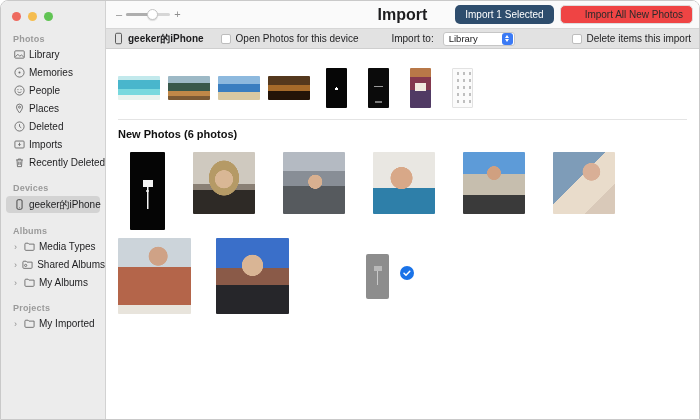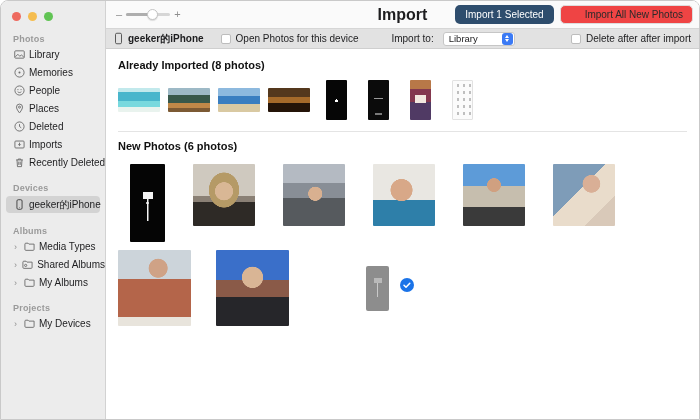--- a/index.html
+++ b/index.html
@@ -188,21 +188,21 @@
       </div>
     </div>
 
     <div class="side-section">
       <div class="side-title">Projects</div>
       <div class="side-item">
         <span class="chev">›</span>
         <svg class="icon-gray" width="11" height="11" viewBox="0 0 12 12">
             <path d="M1 3.4c0-.6.4-1 1-1h2.4l1 1H11v5.8c0 .6-.4 1-1 1H2c-.6 0-1-.4-1-1V3.4z"></path>
           </svg>
-        <span>My Devices</span>
+        <span>My Imported</span>
       </div>
     </div>
   </div>
 
   <div class="main">
 
     <div class="topbar">
       <div class="zoomslider">
         <span class="zs-sign">–</span>
         <span class="zs-track">
@@ -228,26 +228,25 @@
       <span class="importto">Import to:</span>
       <span class="select">
         <span>Library</span>
         <span class="stepper">
             <i class="up"></i>
             <i class="dn"></i>
           </span>
       </span>
       <span class="spacer"></span>
       <span class="checkbox"></span>
-      <span>Delete after after import</span>
+      <span>Delete items this import</span>
     </div>
 
     <div class="content">
 
-      <div class="sec-header">Already Imported (8 photos)</div>
       <div class="strip">
         <div class="thumb t-land p-wave"></div>
         <div class="thumb t-land p-palm"></div>
         <div class="thumb t-land p-bluesea"></div>
         <div class="thumb t-land p-sunset"></div>
         <div class="thumb t-port first p-blackdot"></div>
         <div class="thumb t-port p-blacktext"></div>
         <div class="thumb t-port p-appcolor"></div>
         <div class="thumb t-port p-keypad"></div>
       </div>

